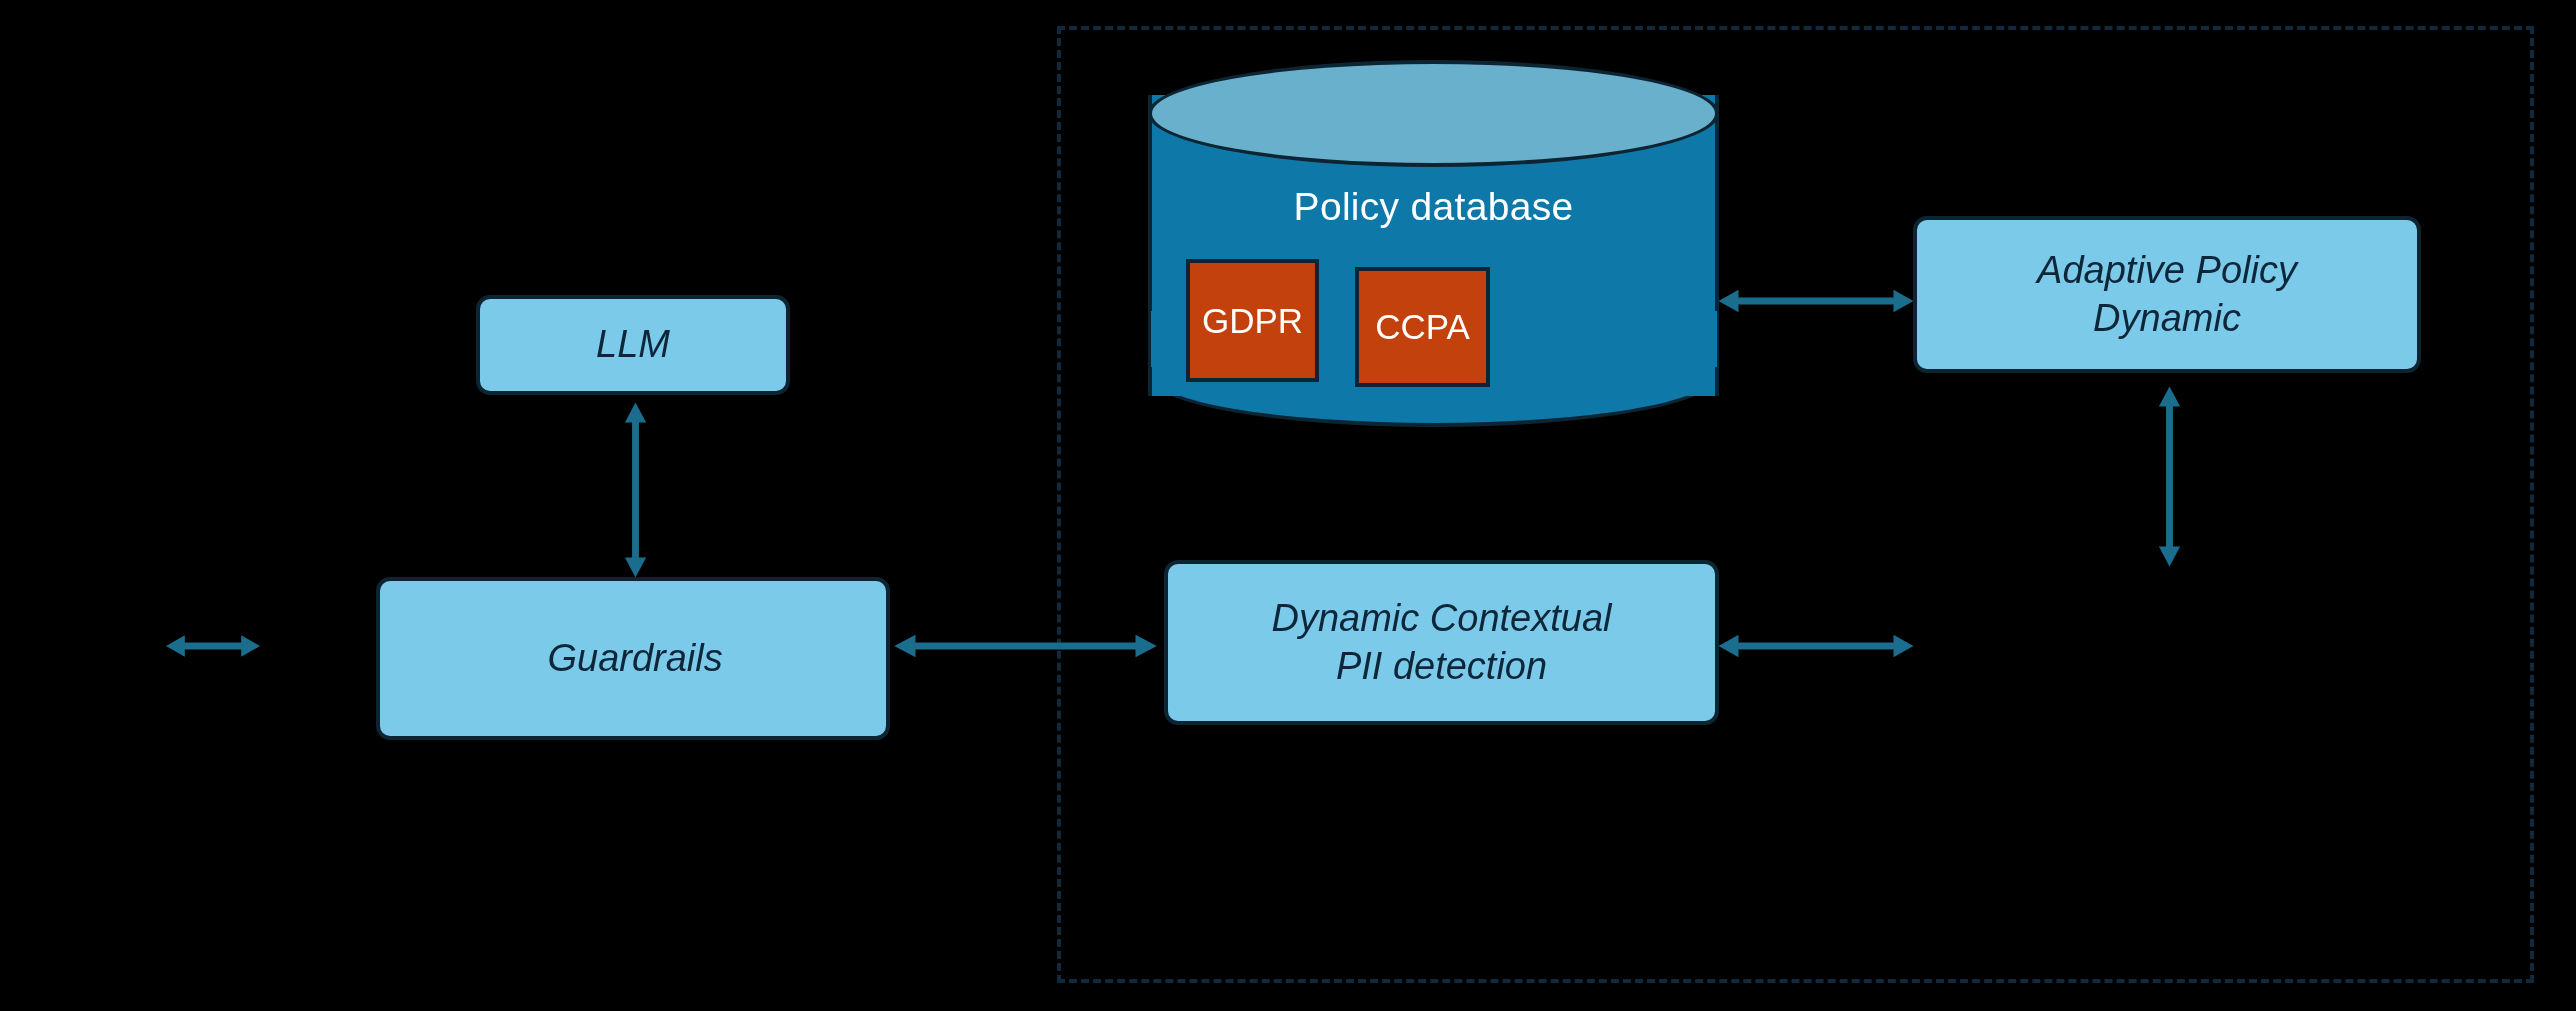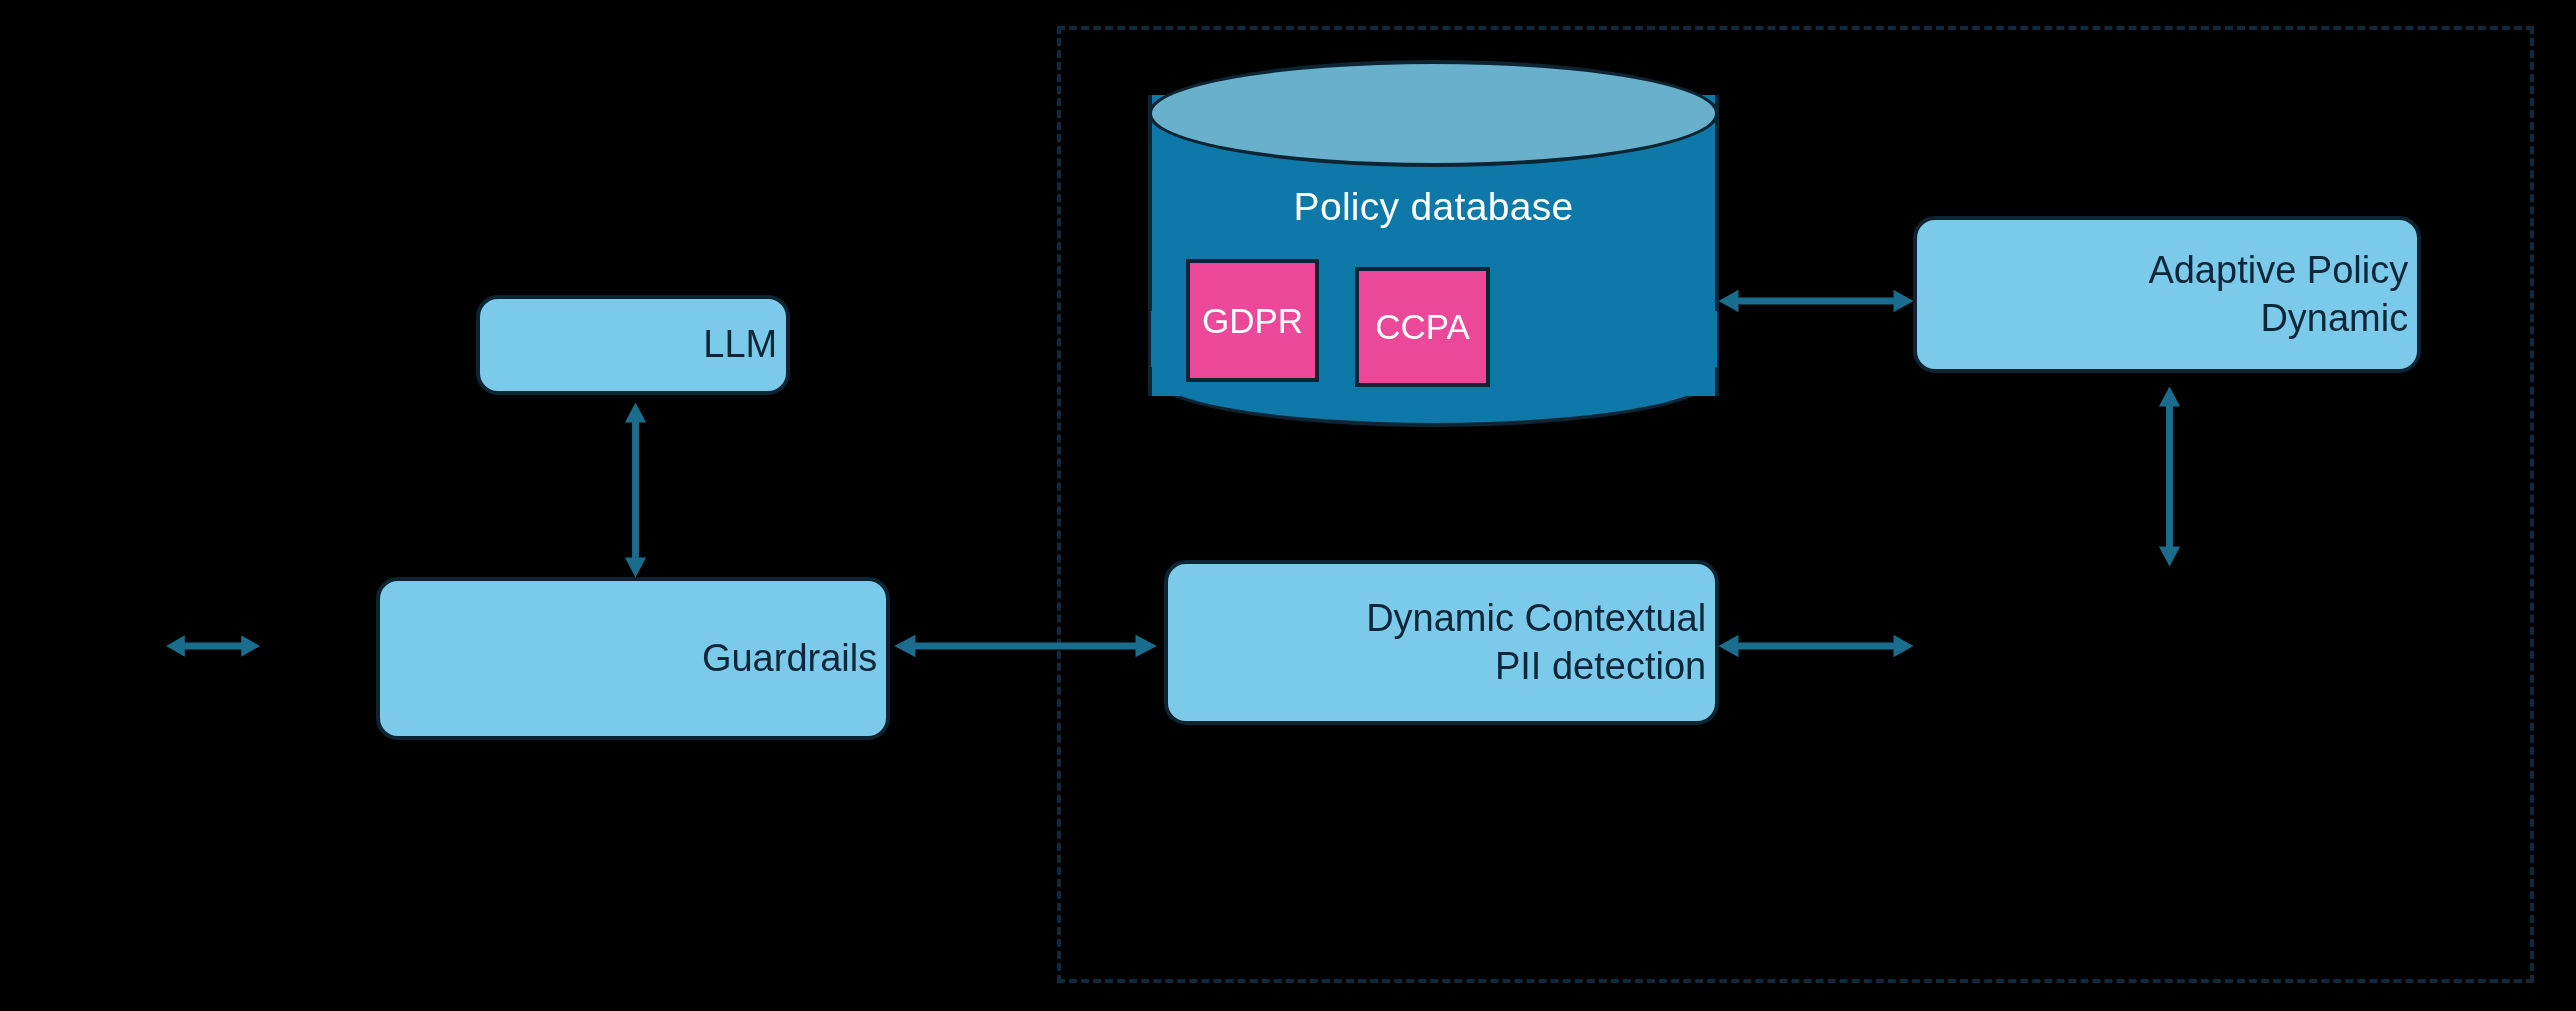--- a/index.html
+++ b/index.html
@@ -27,28 +27,29 @@
     box-sizing: border-box;
     background: transparent;
   }
 
   
   .node {
     position: absolute;
     box-sizing: border-box;
     background: #7CCAEA;
     border: 4.4px solid #0D2432;
-    border-radius: 22px;
+    border-radius: 14px;
     display: flex;
     align-items: center;
     justify-content: center;
-    text-align: right;
+    text-align: center;
     color: #0D2639;
     line-height: 1.24;
     padding: 2.5px 8.8px;
+    font-style: italic;
   }
   .node-label { display: block; width: 100%; }
 
   #node-llm        { left: 476px;  top: 295px;  width: 314px;  height: 100px;  font-size: 38px; }
   #node-guardrails { left: 376px;  top: 577px;  width: 514px;  height: 163px;  font-size: 38px; padding-left: 13px; }
   #node-pii        { left: 1164px; top: 560px;  width: 555px;  height: 165px;  font-size: 38px; }
   #node-engine     { left: 1913px; top: 216px;  width: 508px;  height: 157px;  font-size: 38px; }
   #node-masking    { left: 1913px; top: 568px;  width: 508px;  height: 160px;  font-size: 38px; }
 
   
@@ -96,21 +97,21 @@
     position: absolute;
     left: 0; top: 125px;
     width: 571px;
     text-align: center;
     color: #FFFFFF;
     font-size: 39px;
     letter-spacing: 0.3px;
   }
   .policy-chip {
     position: absolute;
-    background: #ec4899;
+    background: #c2410c;
     border: 4.4px solid #0D2432;
     box-sizing: border-box;
     display: flex;
     align-items: center;
     justify-content: center;
     color: #FFFFFF;
     font-size: 35px;
   }
   #chip-gdpr { left: 38px;  top: 199px; width: 133px; height: 123px; }
   #chip-ccpa { left: 207px; top: 207px; width: 135px; height: 120px; }

